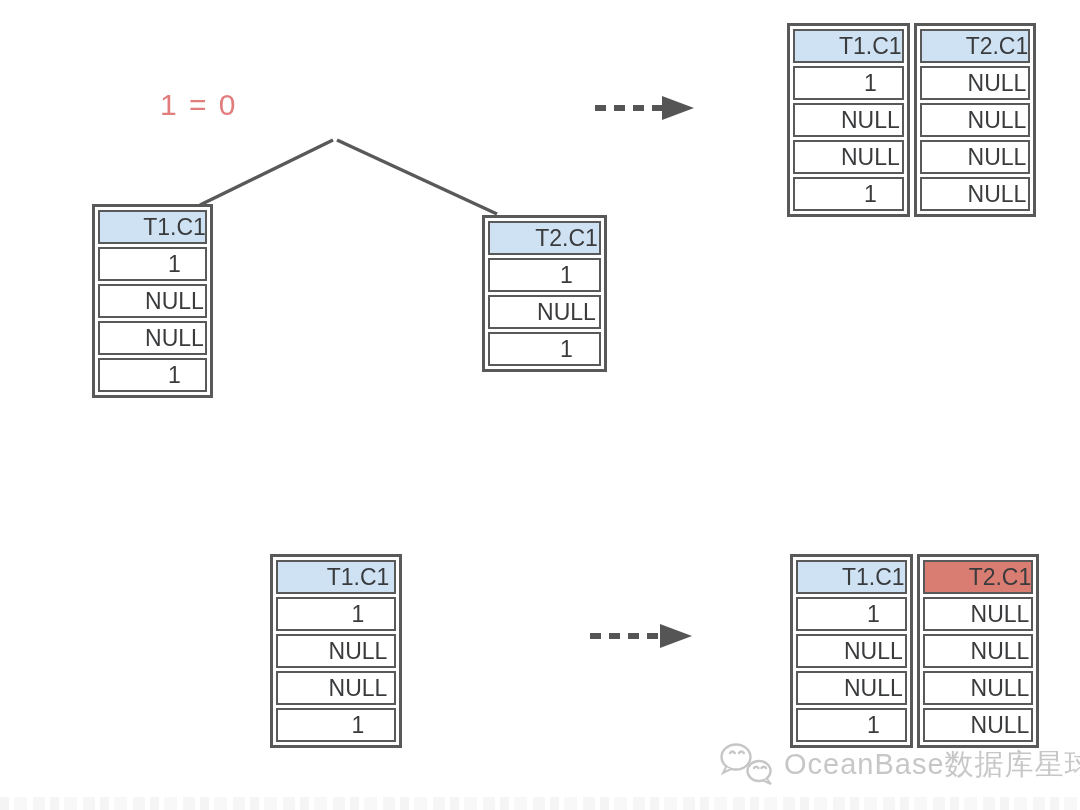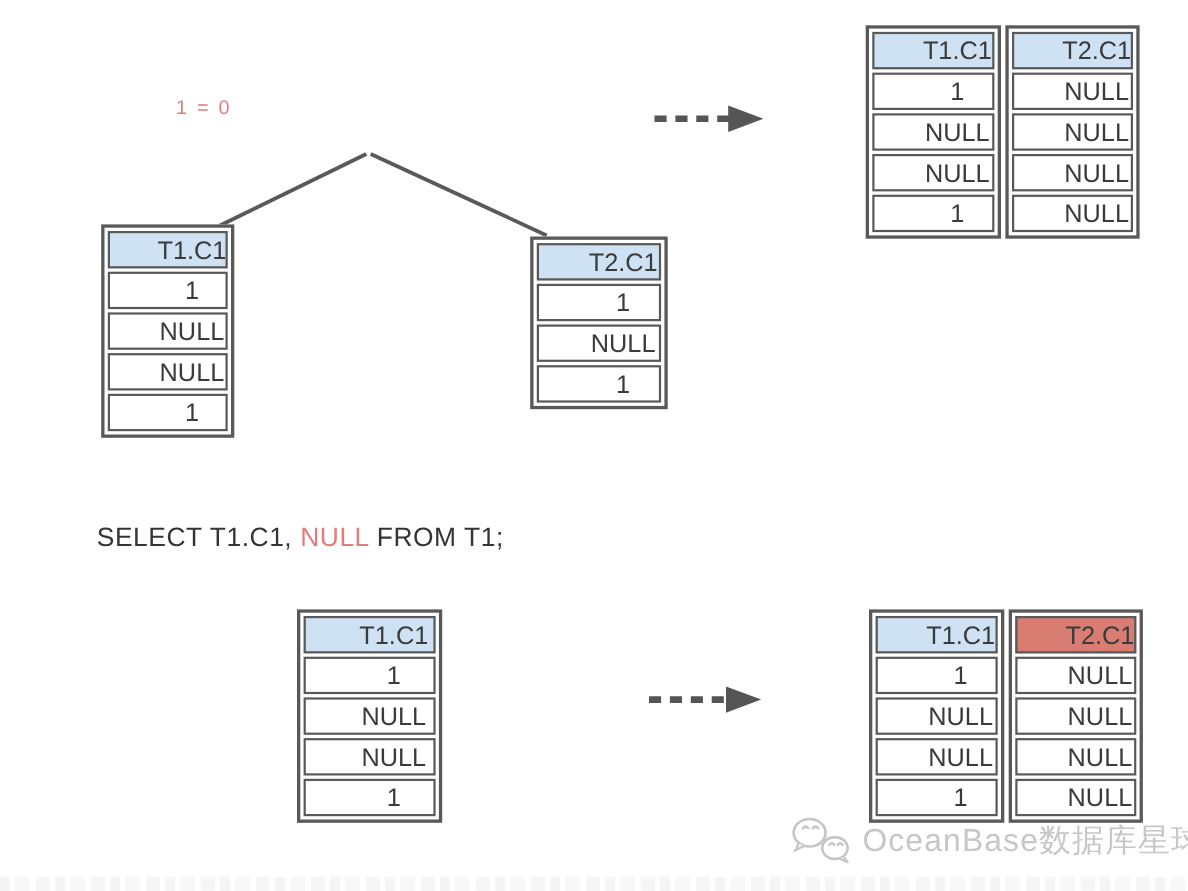--- a/index.html
+++ b/index.html
@@ -12,21 +12,21 @@
     --watermark:#c7c7c7;
   }
   html,body{margin:0;padding:0;background:#fff;}
   .canvas{
     position:relative;width:1080px;height:810px;background:#ffffff;overflow:hidden;
     font-family:"Liberation Sans","DejaVu Sans",sans-serif;color:var(--ink);
   }
   .overlay{position:absolute;left:0;top:0;width:1080px;height:810px;pointer-events:none;}
 
   .cond{
-    position:absolute;left:160px;top:88px;font-size:18px;color:var(--accent);
+    position:absolute;left:160px;top:88px;font-size:30px;color:var(--accent);
     letter-spacing:2px;white-space:nowrap;
   }
   .ellipse{
     position:absolute;left:239px;top:68px;width:186px;height:70px;box-sizing:border-box;
     border:3.5px solid var(--line);border-radius:50%;background:var(--ellipse-fill);
     display:flex;align-items:center;justify-content:center;font-size:24px;color:#262626;
     letter-spacing:1px;
   }
 
   .dtable{
@@ -113,23 +113,20 @@
     </div>
     <div class="col">
       <div class="cell header">T2.C1</div>
       <div class="cell">NULL</div>
       <div class="cell">NULL</div>
       <div class="cell">NULL</div>
       <div class="cell">NULL</div>
     </div>
   </div>
 
-  <div class="sql">
-    <span>SELECT T1.C1, </span><span class="accent">NULL</span><span> FROM T1;</span>
-  </div>
 
   <div class="dtable" style="left:270px;top:554px;width:132px;">
     <div class="cell header">T1.C1</div>
     <div class="cell">1</div>
     <div class="cell">NULL</div>
     <div class="cell">NULL</div>
     <div class="cell">1</div>
   </div>
 
   <div class="dtable2" style="left:790px;top:554px;width:243px;">

